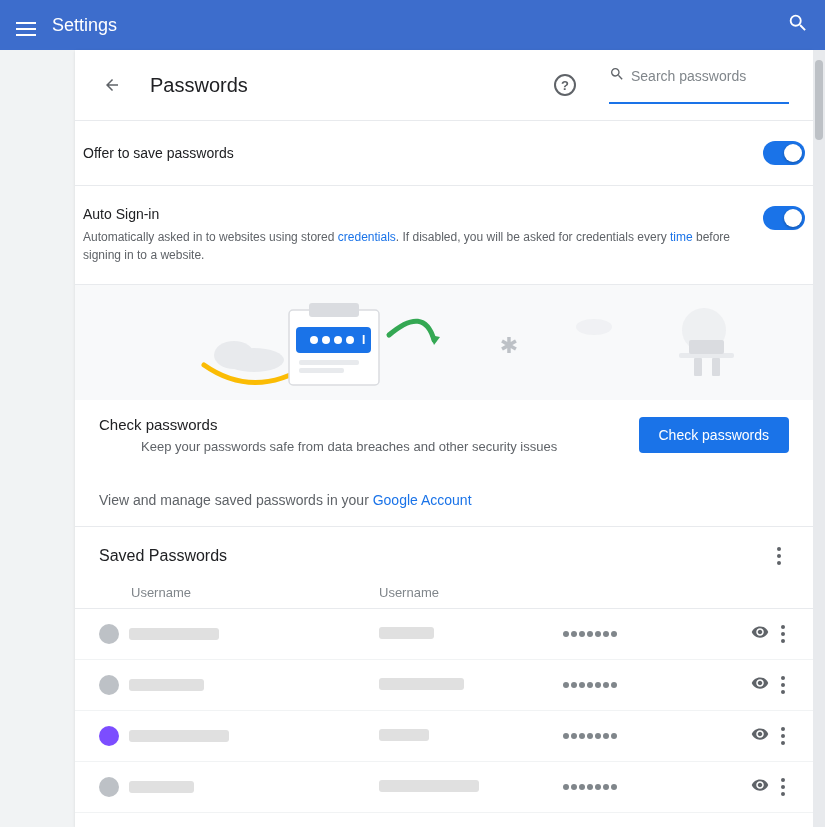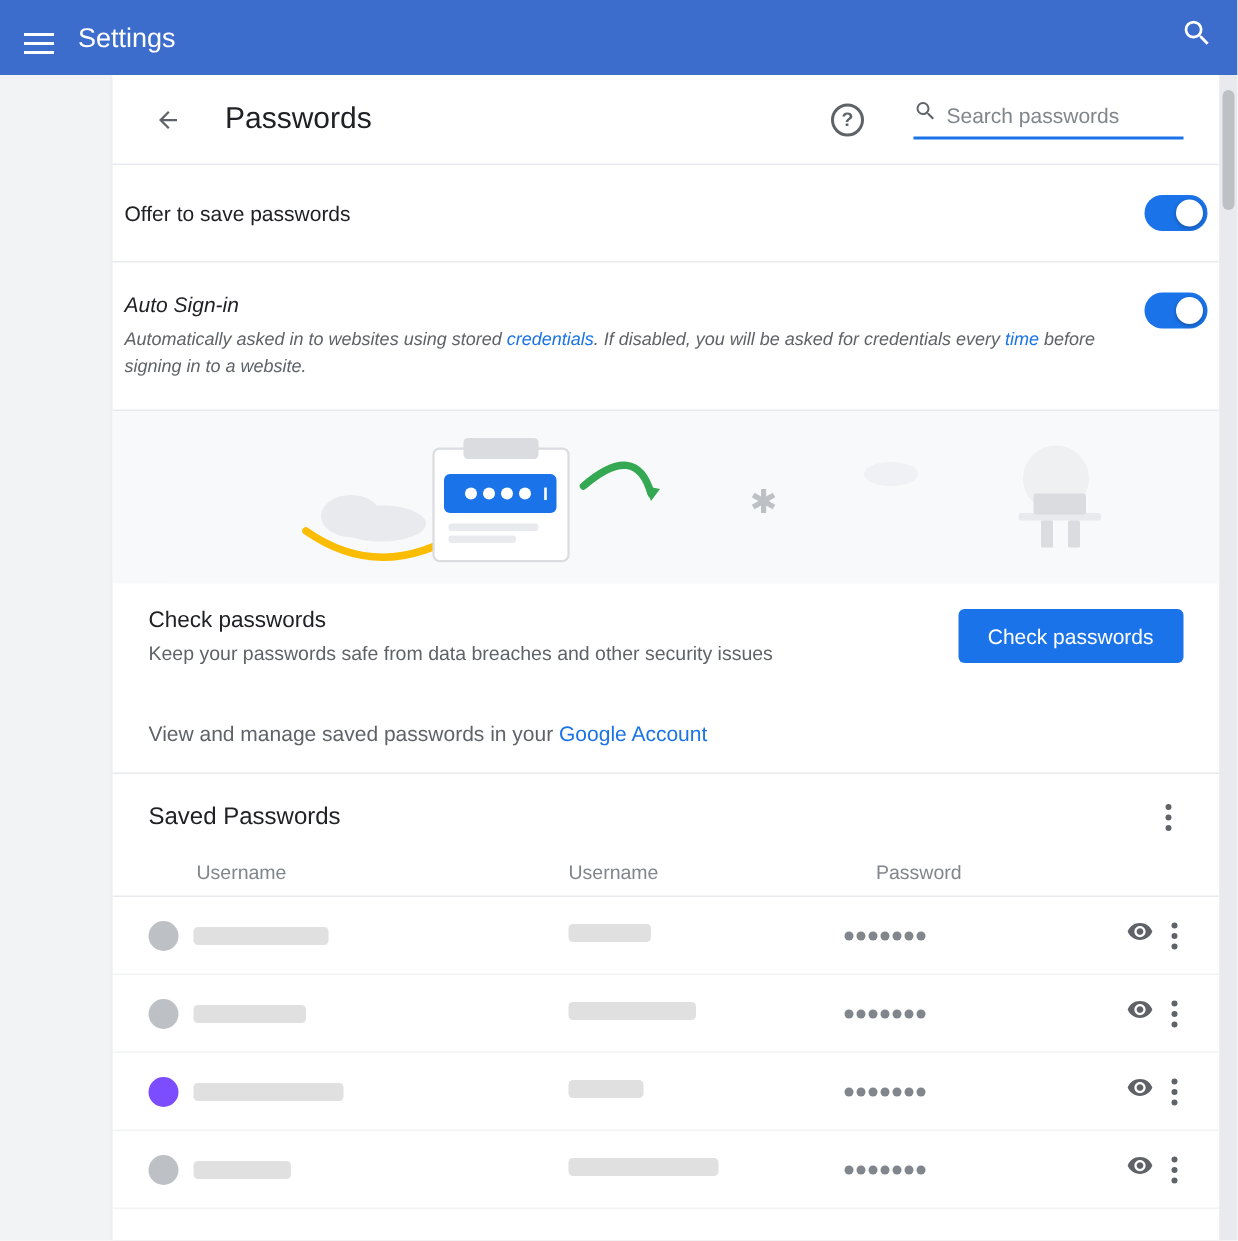--- a/index.html
+++ b/index.html
@@ -75,21 +75,21 @@
       border: 2px solid #5f6368;
       border-radius: 50%;
       width: 22px; height: 22px;
       display: flex; align-items: center; justify-content: center;
       font-size: 13px; font-weight: bold;
       cursor: pointer; margin-right: 8px;
     }
     .search-area {
       display: flex;
       border-bottom: 2px solid #1a73e8;
-      padding-bottom: 4px;
+      padding-bottom: 16px;
       min-width: 180px;
     }
     .search-icon-small { color: #5f6368; font-size: 16px; margin-right: 6px; }
     .search-input {
       border: none; outline: none;
       font-size: 14px; color: #202124;
       background: transparent;
       width: 150px;
     }
     .search-input::placeholder { color: #80868b; }
@@ -121,21 +121,21 @@
       border-radius: 50%;
       position: absolute;
       top: 3px; right: 3px;
       box-shadow: 0 1px 3px rgba(0,0,0,0.3);
     }
 
     
     .auto-signin-title { font-size: 14px; color: #202124; font-weight: 500; margin-bottom: 6px; }
     .auto-signin-desc { font-size: 12px; color: #5f6368; line-height: 1.5; }
     .auto-signin-desc a, .link-blue { color: #1a73e8; text-decoration: none; }
-    .auto-signin-row { display: flex; align-items: flex-start; justify-content: space-between; gap: 16px; font-style: italic; }
+    .auto-signin-row { display: flex; align-items: flex-start; justify-content: space-between; gap: 16px; }
     .auto-signin-text { flex: 1; }
 
     
     .check-pw-section {
       padding: 0;
     }
     .illustration-area {
       background: #f8f9fa;
       height: 115px;
       overflow: hidden;
@@ -143,21 +143,21 @@
     }
     
     .check-pw-content {
       padding: 16px 24px 20px;
       display: flex;
       align-items: flex-start;
       justify-content: space-between;
     }
     .check-pw-text { flex: 1; }
     .check-pw-title { font-size: 15px; color: #202124; font-weight: 500; margin-bottom: 6px; }
-    .check-pw-desc { font-size: 13px; color: #5f6368; }
+    .check-pw-desc { font-size: 13px; color: #5f6368; margin-left: 42px; }
     .check-pw-btn {
       background: #1a73e8;
       color: white;
       border: none;
       padding: 10px 20px;
       border-radius: 4px;
       font-size: 14px;
       cursor: pointer;
       font-weight: 500;
       white-space: nowrap;
@@ -365,21 +365,20 @@
           <span></span>
             <span></span>
             <span></span>
         </div>
       </button>
     </div>
 
     <div class="pw-table-header">
       <span class="pw-col-label indent">Username</span>
       <span class="pw-col-label">Username</span>
-      <span class="pw-col-label">Password</span>
     </div>
 
     <div class="pw-table">
 
       <div class="pw-row">
         <div class="pw-site">
           <div class="favicon" style="background:#bdc1c6;"></div>
           <span class="blurred-text" style="width:90px;"></span>
         </div>
         <div>

